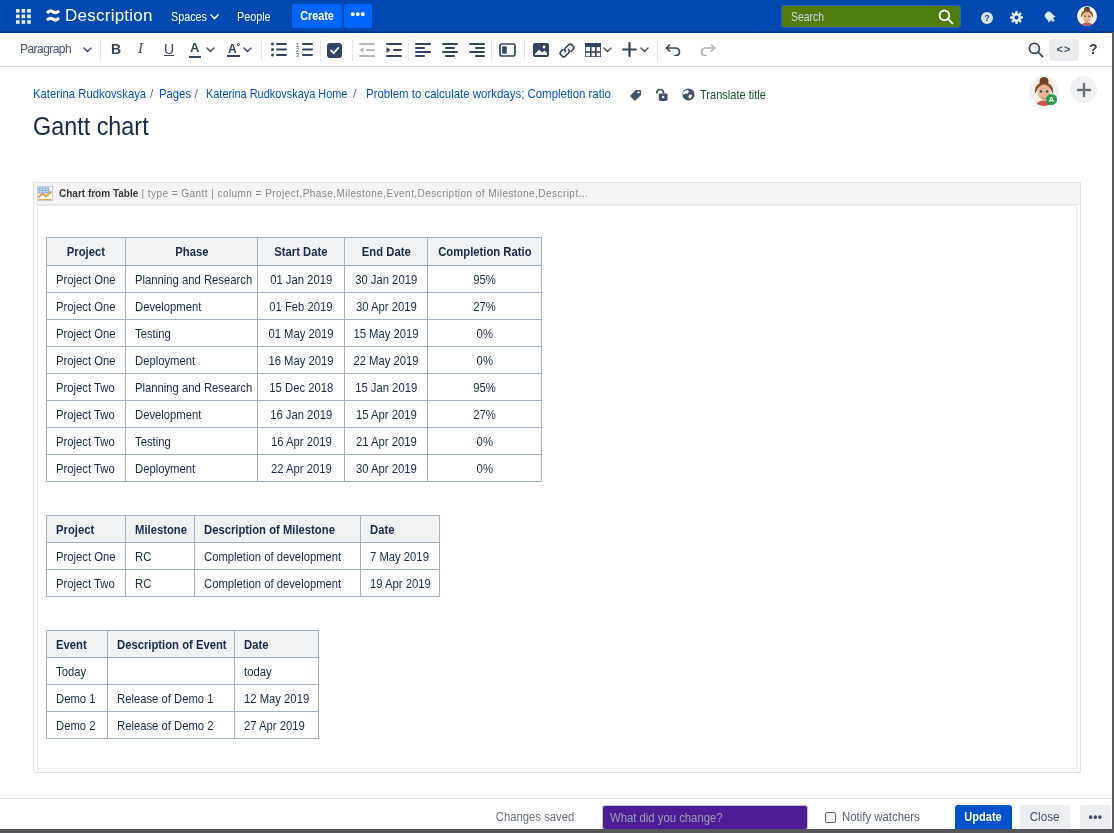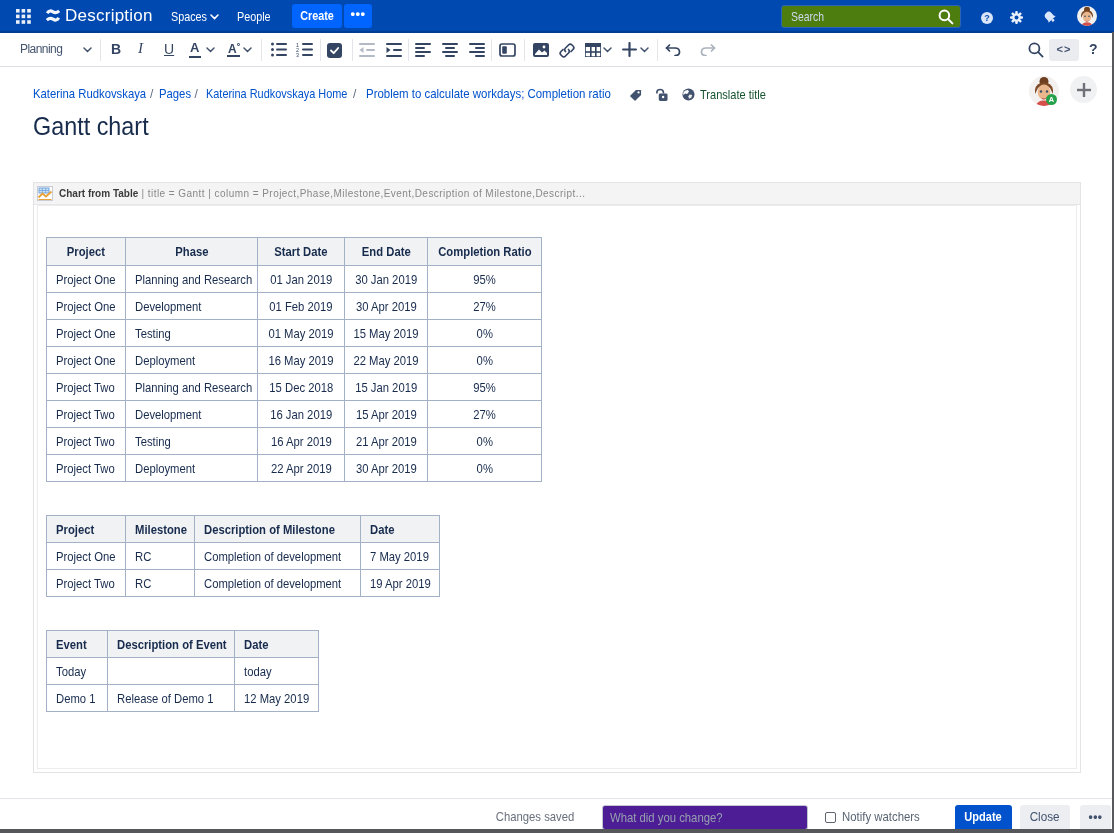--- a/index.html
+++ b/index.html
@@ -123,21 +123,21 @@
       <circle cx="12" cy="15.5" r="1.2" fill="#3d4f63"></circle>
         <circle cx="18" cy="15.5" r="1.2" fill="#3d4f63"></circle>
       <path d="M12 21.5 Q15 23.5 18 21.5 Q16.5 24 13.5 23.2 Z" fill="#b55"></path>
       <path d="M7 30 Q8 24.5 15 24.5 Q22 24.5 23 30 Z" fill="#d4504a"></path>
     </g>
   </svg>
 
 </div>
 
 <div id="toolbar">
-  <div class="abs" style="left:20px;top:9px;font-size:12px;letter-spacing:-0.55px;color:#44546f">Planning</div>
+  <div class="abs" style="left:20px;top:9px;font-size:12px;letter-spacing:-0.55px;color:#44546f">Paragraph</div>
   <svg class="ticon" style="left:83px;top:14px" width="9" height="6" viewBox="0 0 9 6">
       <path d="M1 1 L4.5 4.5 L8 1" stroke="#44546f" stroke-width="1.5" fill="none" stroke-linecap="round"></path>
     </svg>
   <div class="tsep" style="left:100px"></div>
   <div class="abs" style="left:111px;top:8px;font-size:14px;font-weight:bold;color:#344563">B</div>
   <div class="abs" style="left:138px;top:7px;font-size:15px;font-style:italic;font-family:'Liberation Serif',serif;color:#344563">I</div>
   <div class="abs" style="left:164px;top:8px;font-size:14px;text-decoration:underline;color:#344563">U</div>
   <div class="abs" style="left:190px;top:7px;font-size:13px;font-weight:bold;color:#344563">A</div>
   <div class="abs" style="left:189px;top:23px;width:12px;height:2px;background:#344563"></div>
   <svg class="ticon" style="left:206px;top:14px" width="9" height="6" viewBox="0 0 9 6">
@@ -335,21 +335,21 @@
   <div id="mhead">
     <svg class="abs" style="left:3px;top:3px" width="16" height="15" viewBox="0 0 16 15">
       <rect x="0.5" y="0.5" width="15" height="14" fill="#fff" stroke="#c9cdd3" stroke-width="1"></rect>
       <g stroke="#6fa3dd" stroke-width="1" fill="#cfe2f4">
         <rect x="2" y="2" width="10" height="5"></rect>
       </g>
       <path d="M2 4.5 L12 4.5 M5.3 2 L5.3 7 M8.6 2 L8.6 7" stroke="#6fa3dd" stroke-width="0.8" fill="none"></path>
       <path d="M1.5 11.5 L5.5 7.5 L9 10.5 L14.5 5.5" stroke="#e8a33d" stroke-width="2" fill="none"></path>
       <path d="M1.5 13.5 L14.5 13.5" stroke="#e8a33d" stroke-width="1" fill="none"></path>
     </svg>
-    <div class="abs" style="left:25px;top:0;white-space:nowrap"><b>Chart from Table</b><span style="letter-spacing:0.45px"> | title = Gantt | column = Project,Phase,Milestone,Event,Description of Milestone,Descript...</span></div>
+    <div class="abs" style="left:25px;top:0;white-space:nowrap"><b>Chart from Table</b><span style="letter-spacing:0.45px"> | type = Gantt | column = Project,Phase,Milestone,Event,Description of Milestone,Descript...</span></div>
   </div>
   <div id="mbody">
     <table style="left:8px;top:31px;width:496px">
       <colgroup>
           <col style="width:79px">
           <col style="width:132px">
           <col style="width:87px">
           <col style="width:83px">
           <col style="width:114px">
         </colgroup>
@@ -462,20 +462,25 @@
       <tr>
             <td><span>Today</span></td>
             <td></td>
             <td><span>today</span></td>
           </tr>
       <tr>
             <td><span>Demo 1</span></td>
             <td><span>Release of Demo 1</span></td>
             <td><span>12 May 2019</span></td>
           </tr>
+      <tr>
+            <td><span>Demo 2</span></td>
+            <td><span>Release of Demo 2</span></td>
+            <td><span>27 Apr 2019</span></td>
+          </tr>
     </tbody>
       </table>
   </div>
 </div>
 
 <div id="bbar">
   <div class="abs" style="left:434px;top:10px;width:140px;font-size:13px;color:#69707c;text-align:right;white-space:nowrap"><span style="display:inline-block;transform:scaleX(0.87);transform-origin:100% 50%">Changes saved</span></div>
   <div class="abs" style="left:602px;top:6px;width:206px;height:25px;border:1px solid #c1c7d0;border-radius:3px;background:#4c1d95">
     <div class="abs" style="left:7px;top:4px;font-size:13px;color:#97a0af;white-space:nowrap"><span style="display:inline-block;transform:scaleX(0.87);transform-origin:0 50%">What did you change?</span></div>
   </div>

